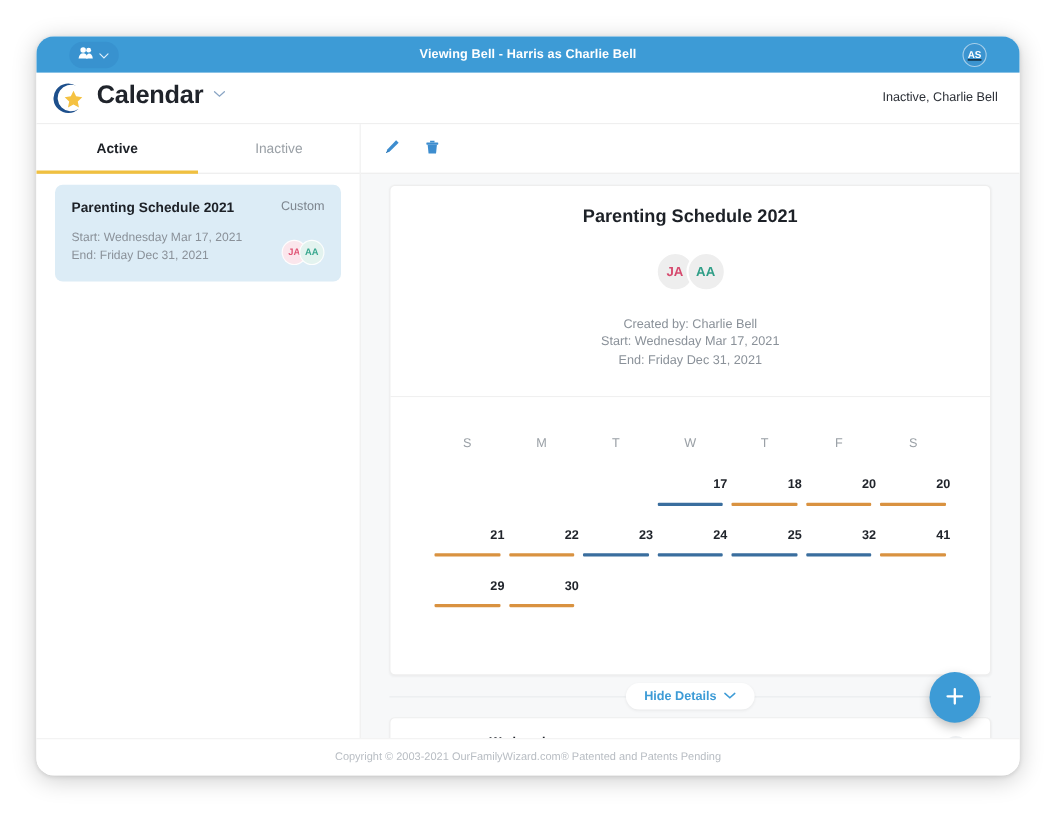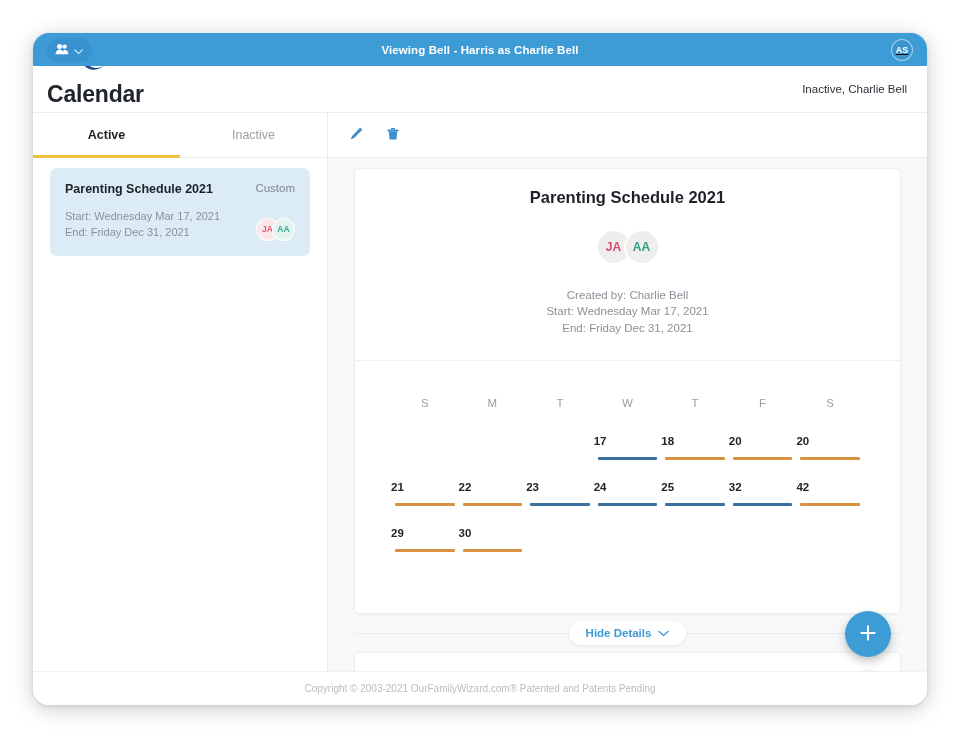--- a/index.html
+++ b/index.html
@@ -33,21 +33,21 @@
     overflow: hidden;
   }
 
   
   .viewbar {
     position: relative;
     height: 33px;
     background: #3d9bd6;
     display: flex;
     align-items: center;
-    padding: 0 14px;
+    padding: 0 30px;
     text-decoration: underline;
   }
   .viewbar-left-pill {
     display: flex;
     align-items: center;
     gap: 5px;
     background: #3892cf;
     border-radius: 13px;
     padding: 3px 9px 3px 8px;
     cursor: pointer;
@@ -87,24 +87,23 @@
   .app-header {
     height: 47px;
     background: #ffffff;
     display: flex;
     align-items: center;
     padding: 0 20px 0 14px;
     border-bottom: 1px solid #ececec;
   }
   .brand {
     display: flex;
-    align-items: center;
+    align-items: flex-start;
     gap: 9px;
     cursor: pointer;
-    flex-direction: column;
   }
   .brand-logo { width: 32px; height: 32px; display: block; }
   .brand-name {
     font-size: 23px;
     font-weight: bold;
     color: #20242b;
     letter-spacing: -0.2px;
   }
   .brand-chev { display: block; margin-top: 3px; }
   .welcome {
@@ -274,21 +273,21 @@
     grid-template-columns: repeat(7, 1fr);
     row-gap: 0;
   }
   .dow {
     text-align: center;
     font-size: 11.5px;
     color: #9aa0a6;
     padding-bottom: 26px;
   }
   .daycell {
-    text-align: left;
+    text-align: right;
     padding-bottom: 21px;
   }
   .daynum {
     font-size: 11.5px;
     font-weight: bold;
     color: #20242b;
     margin-bottom: 8px;
     height: 14px;
   }
   .daybar {
@@ -570,21 +569,21 @@
                   </div>
                   <div class="daycell">
                     <div class="daynum">25</div>
                     <div class="daybar blue"></div>
                   </div>
                   <div class="daycell">
                     <div class="daynum">32</div>
                     <div class="daybar blue"></div>
                   </div>
                   <div class="daycell">
-                    <div class="daynum">42</div>
+                    <div class="daynum">41</div>
                     <div class="daybar orange"></div>
                   </div>
                   <div class="daycell">
                     <div class="daynum">29</div>
                     <div class="daybar orange"></div>
                   </div>
                   <div class="daycell">
                     <div class="daynum">30</div>
                     <div class="daybar orange"></div>
                   </div>

